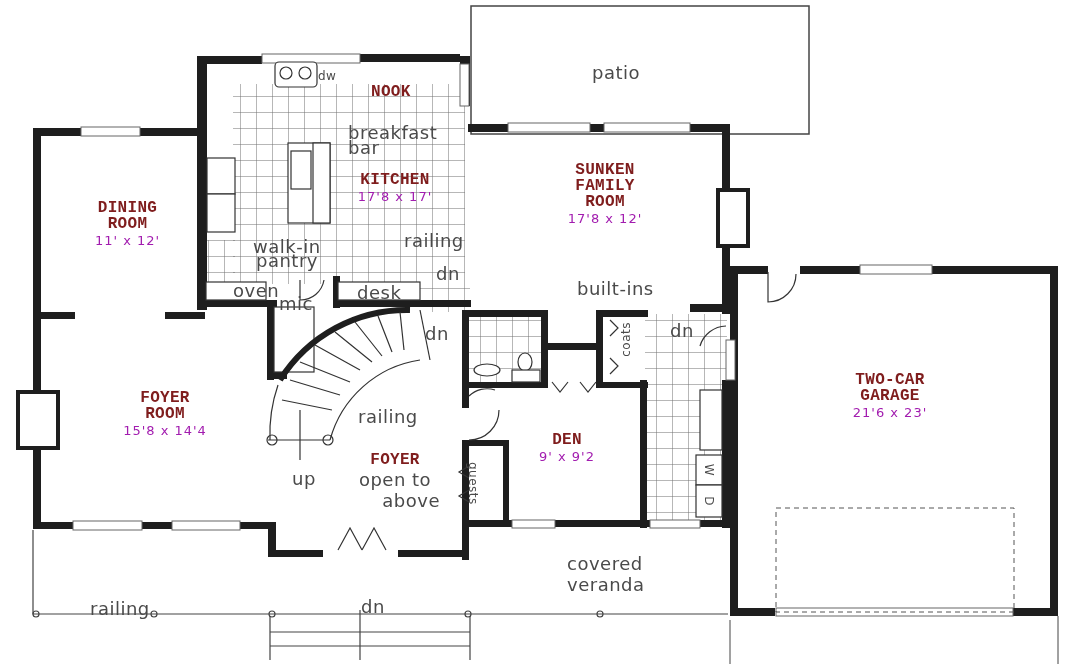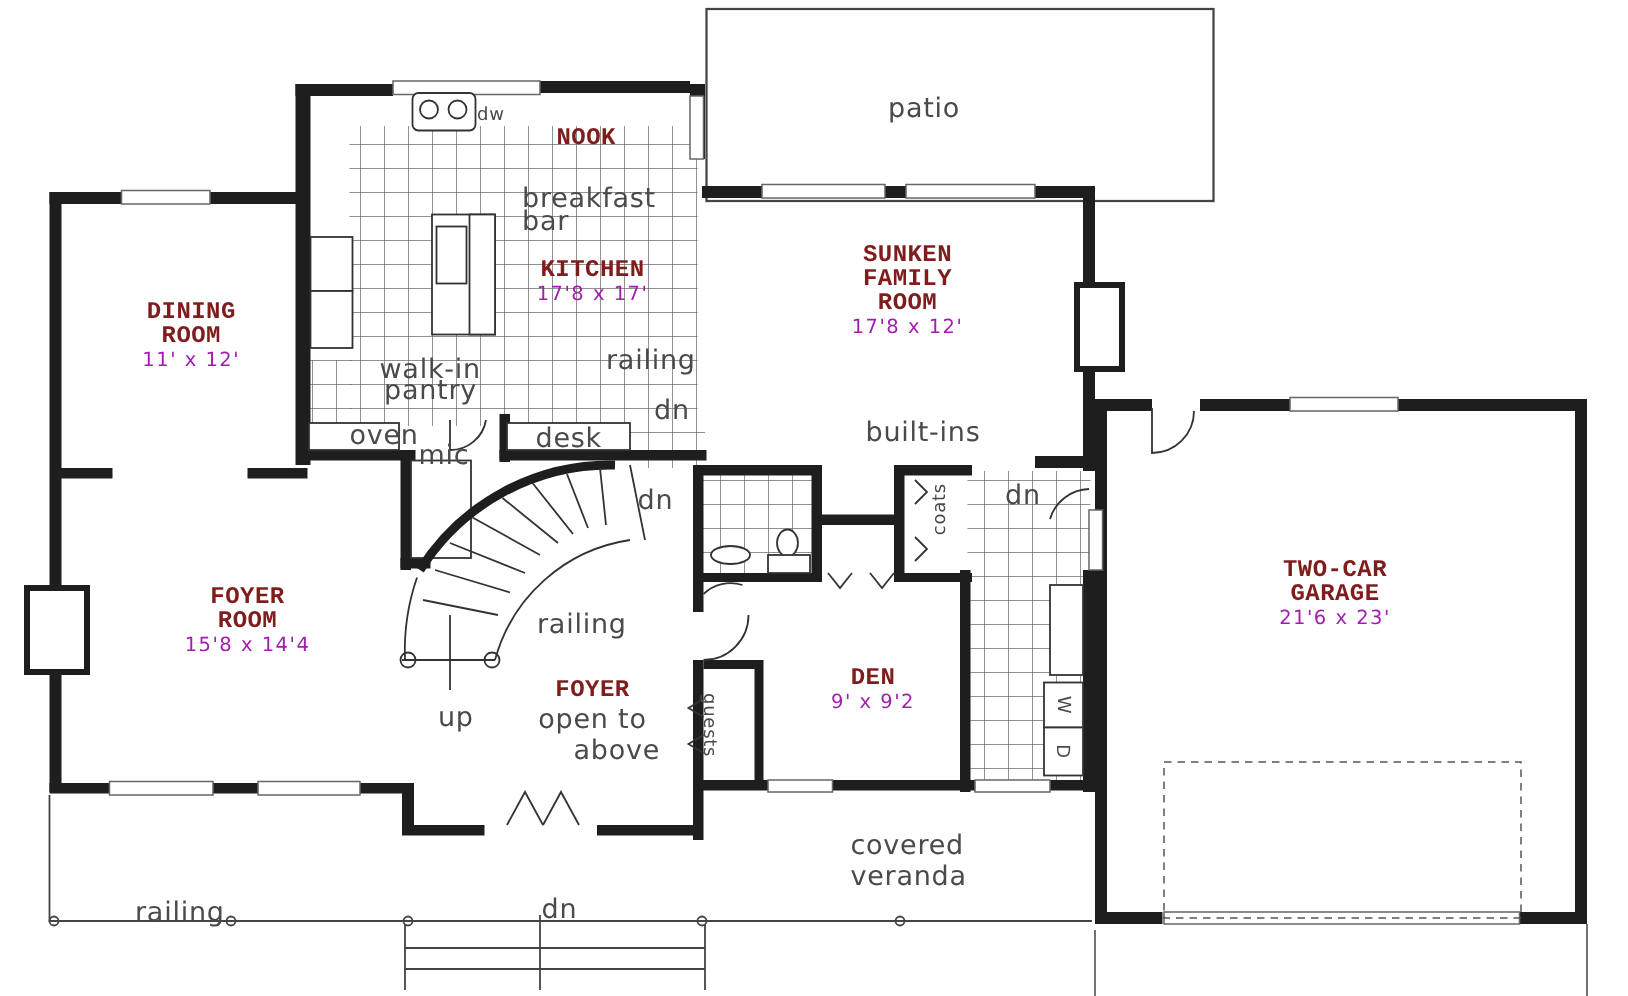--- a/index.html
+++ b/index.html
@@ -219,21 +219,21 @@
 <div class="lbl note" style="left:358px;top:408px;">railing</div>
 <div class="lbl note" style="left:292px;top:470px;">up</div>
 
 <div class="lbl" style="left:350px;top:452px;width:90px;">
   <div class="room-name">FOYER</div>
   <div class="note" style="margin-top:3px;">open to</div>
   <div class="note" style="margin-top:3px;text-align:right;">above</div>
 </div>
 <div class="lbl note small vert" style="left:467px;top:462px;">guests</div>
 
-<div class="lbl" style="left:537px;top:432px;width:90px;margin-top:12px;">
+<div class="lbl" style="left:522px;top:432px;width:90px;">
   <div class="room-name">DEN</div>
   <div class="room-dim">9' x 9'2</div>
 </div>
 
 <div class="lbl note small vert rot180" style="left:620px;top:322px;">coats</div>
 <div class="lbl note" style="left:670px;top:322px;">dn</div>
 <div class="lbl note small" style="left:703px;top:464px;transform:rotate(90deg);">W</div>
 <div class="lbl note small" style="left:704px;top:495px;transform:rotate(90deg);">D</div>
 
 <div class="lbl" style="left:830px;top:372px;width:120px;">

